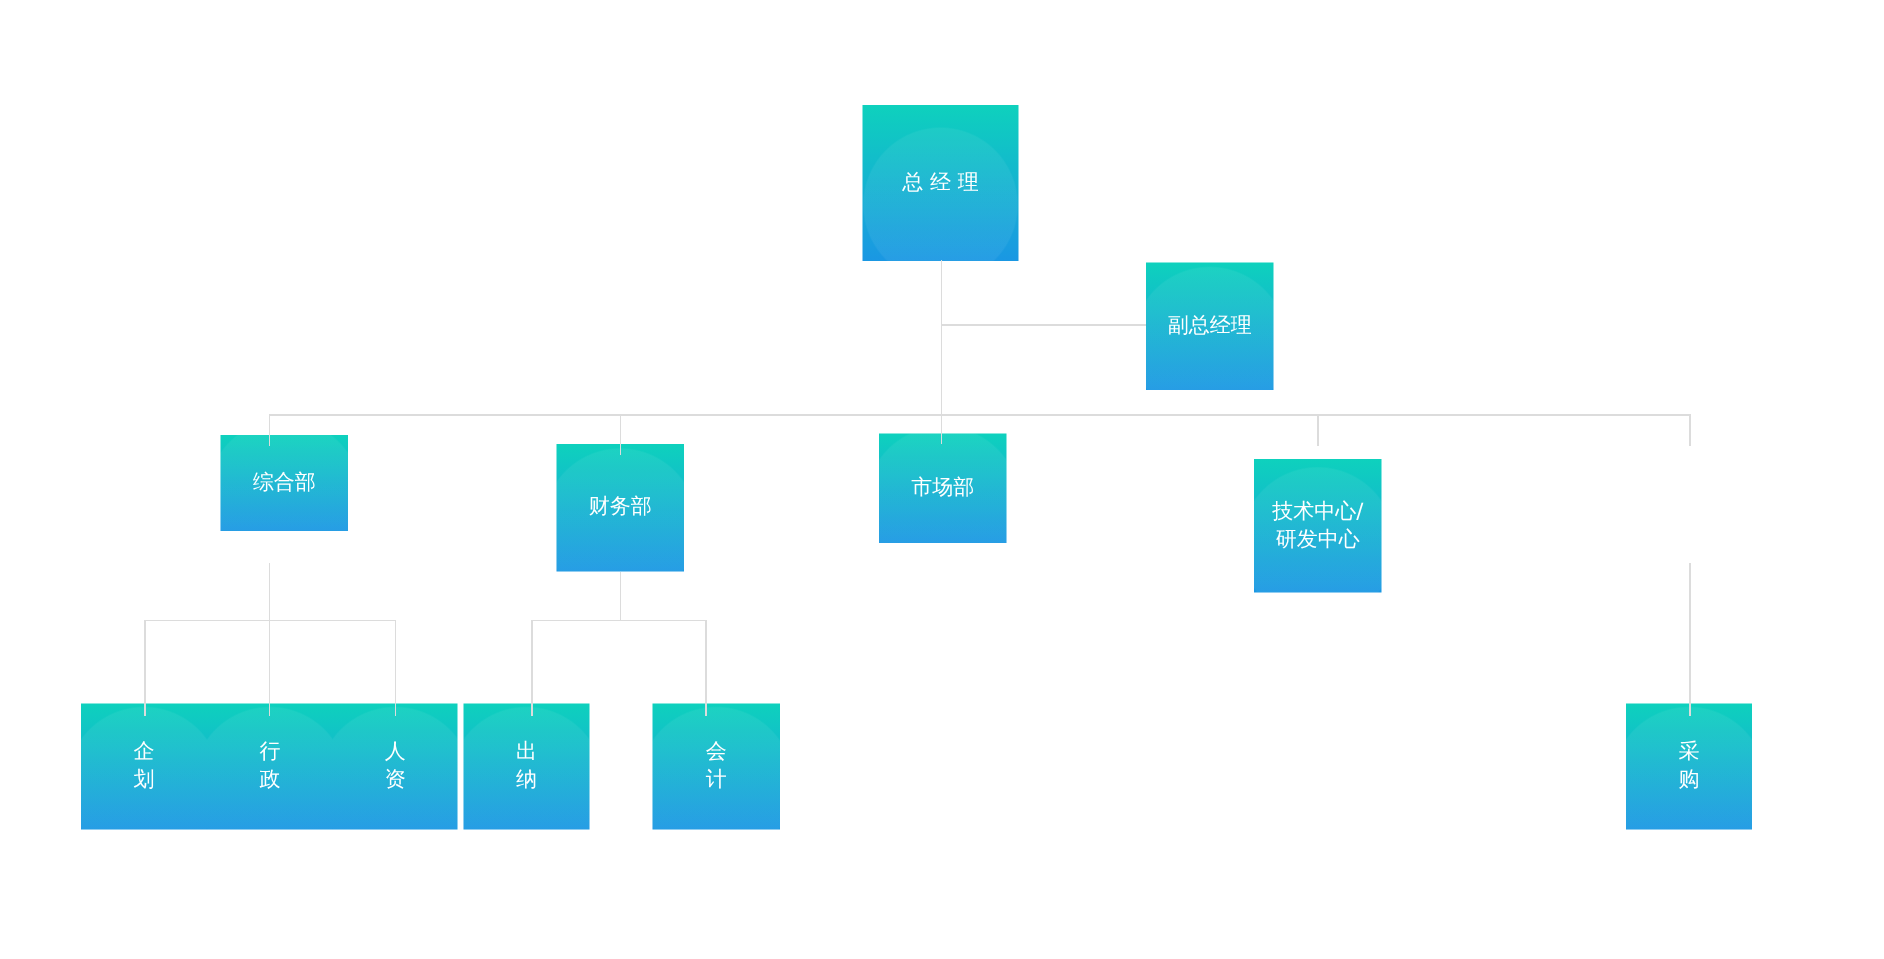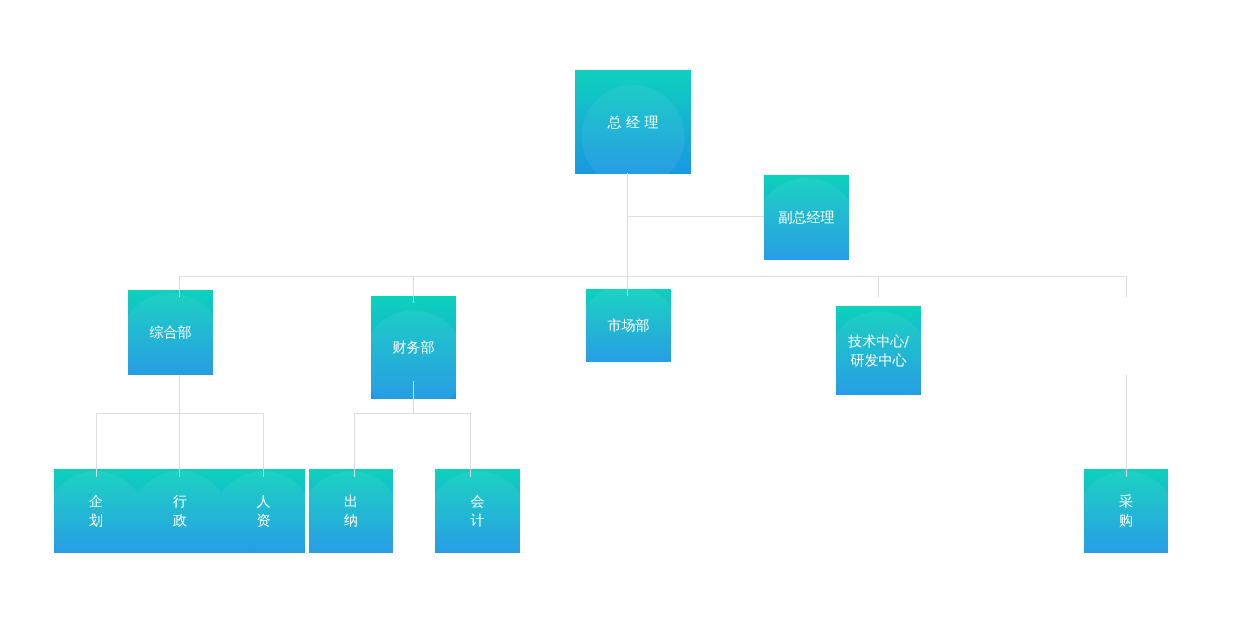--- a/index.html
+++ b/index.html
@@ -34,33 +34,33 @@
     position:absolute;inset:0;
     background:radial-gradient(circle 52px at 50% 64%, rgba(255,255,255,0.06) 0 98%, rgba(255,255,255,0) 100%);
   }
   .node span{position:relative;z-index:1;}
 </style>
 </head>
 <body>
 
 <div class="stage">
 
-  <div class="node" style="left:575px;top:70px;width:116px;height:104px">
+  <div class="node" style="left:575px;top:70px;width:104px;height:104px">
     <span>总 经 理</span>
   </div>
 
   <div class="node" style="left:764px;top:175px;width:85px;height:85px">
     <span>副总经理</span>
   </div>
 
-  <div class="node" style="left:128px;top:290px;width:85px;height:85px">
+  <div class="node" style="left:147px;top:290px;width:85px;height:64px">
     <span>综合部</span>
   </div>
 
-  <div class="node" style="left:371px;top:296px;width:85px;height:103px">
+  <div class="node" style="left:371px;top:296px;width:85px;height:85px">
     <span>财务部</span>
   </div>
 
   <div class="node" style="left:586px;top:289px;width:85px;height:73px">
     <span>市场部</span>
   </div>
 
   <div class="node" style="left:836px;top:306px;width:85px;height:89px">
     <span>技术中心/
 研发中心</span>

